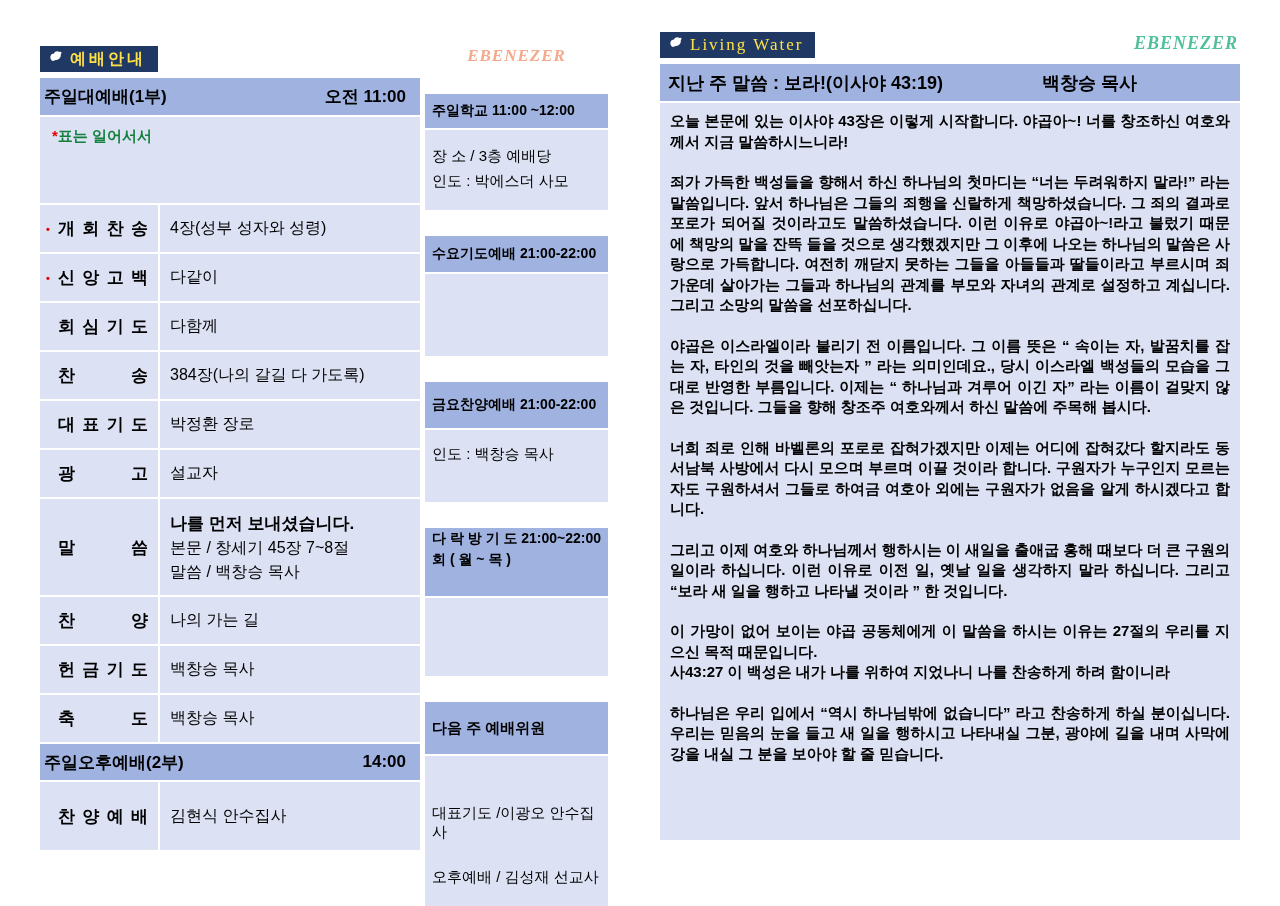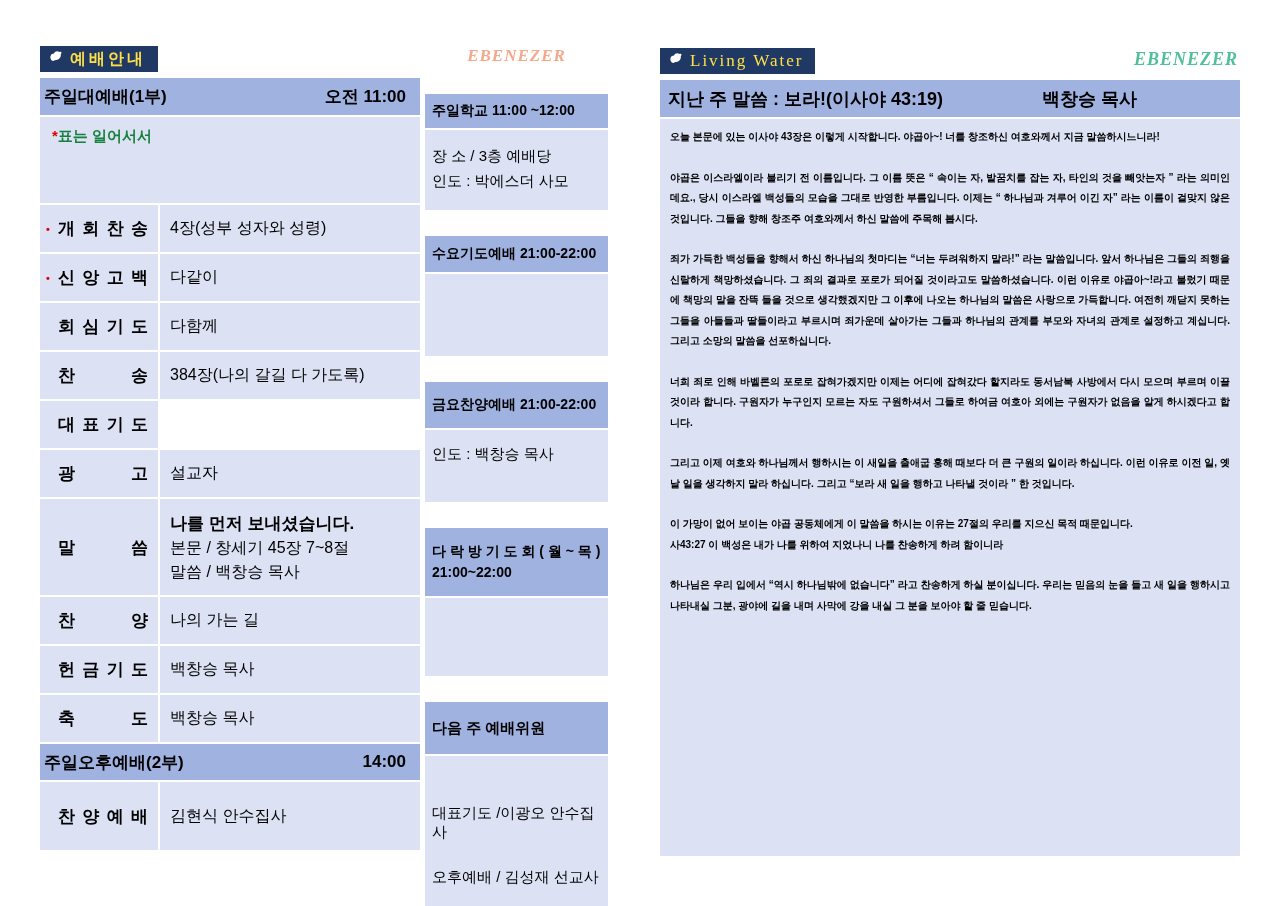--- a/index.html
+++ b/index.html
@@ -55,37 +55,37 @@
   .v-title{font-size:17px;font-weight:bold;}
   .v-line{font-size:16px;}
   
   .col-mid{position:absolute;left:425px;top:46px;width:183px;}
   .masthead-mid{color:#F5A98C;font-size:17px;text-align:center;height:22px;margin-bottom:8px;}
   .m-seg{box-sizing:border-box;margin-bottom:2px;}
   .m-band{
     background:#9FB2E0;font-size:14px;font-weight:bold;display:flex;align-items:center;
     padding:0 7px;box-sizing:border-box;margin-top:26px;
   }
-  .m-band.two{flex-direction:column;align-items:flex-start;justify-content:center;line-height:21px;}
+  .m-band.two{flex-direction:row;align-items:flex-start;justify-content:center;line-height:21px;}
   .m-cell{background:#DCE2F4;font-size:15px;padding:0 7px;box-sizing:border-box;}
   
-  .col-right{position:absolute;left:660px;top:48px;width:580px;}
+  .col-right{position:absolute;left:660px;top:32px;width:580px;}
   .r-head{position:relative;height:26px;}
   .masthead-right{position:absolute;right:2px;top:1px;color:#4FC09A;font-size:18px;}
   .r-band{
     margin-top:6px;background:#9FB2E0;height:37px;display:flex;align-items:center;
     padding:0 8px;box-sizing:border-box;font-size:18px;font-weight:bold;
   }
   .r-band .preacher{margin-left:auto;margin-right:95px;}
   .r-body{
     margin-top:2px;background:#DCE2F4;height:737px;overflow:hidden;
     padding:8px 10px;box-sizing:border-box;
   }
   .r-body p{
-    margin:0 0 20px 0;font-size:10px;font-weight:bold;line-height:20.5px;
+    margin:0 0 20px 0;font-size:15px;font-weight:bold;line-height:20.5px;
     text-align:justify;white-space:pre-line;
   }
   .r-body p:last-child{margin-bottom:0;}
 </style>
 </head>
 <body>
 
 <div id="page">
 
   <div class="col-left">
@@ -135,20 +135,21 @@
         <div class="lt-label">
           <span class="jl">찬 송</span>
         </div>
         <div class="lt-value">384장(나의 갈길 다 가도록)</div>
       </div>
 
       <div class="lt-row">
         <div class="lt-label">
           <span class="jl">대 표 기 도</span>
         </div>
+        <div class="lt-value">박정환 장로</div>
       </div>
 
       <div class="lt-row">
         <div class="lt-label">
           <span class="jl">광 고</span>
         </div>
         <div class="lt-value">설교자</div>
       </div>
 
       <div class="lt-row tall">
@@ -243,22 +244,22 @@
       <span class="masthead masthead-right">EBENEZER</span>
     </div>
 
     <div class="r-band">
       <span>지난 주 말씀 : 보라!(이사야 43:19)</span>
       <span class="preacher">백창승 목사</span>
     </div>
 
     <div class="r-body">
       <p>오늘 본문에 있는 이사야 43장은 이렇게 시작합니다. 야곱아~! 너를 창조하신 여호와께서 지금 말씀하시느니라!</p>
+      <p>죄가 가득한 백성들을 향해서 하신 하나님의 첫마디는 “너는 두려워하지 말라!” 라는 말씀입니다. 앞서 하나님은 그들의 죄행을 신랄하게 책망하셨습니다. 그 죄의 결과로 포로가 되어질 것이라고도 말씀하셨습니다. 이런 이유로 야곱아~!라고 불렀기 때문에 책망의 말을 잔뜩 들을 것으로 생각했겠지만 그 이후에 나오는 하나님의 말씀은 사랑으로 가득합니다. 여전히 깨닫지 못하는 그들을 아들들과 딸들이라고 부르시며 죄가운데 살아가는 그들과 하나님의 관계를 부모와 자녀의 관계로 설정하고 계십니다. 그리고 소망의 말씀을 선포하십니다.</p>
       <p>야곱은 이스라엘이라 불리기 전 이름입니다. 그 이름 뜻은 “ 속이는 자, 발꿈치를 잡는 자, 타인의 것을 빼앗는자 ” 라는 의미인데요., 당시 이스라엘 백성들의 모습을 그대로 반영한 부름입니다. 이제는 “ 하나님과 겨루어 이긴 자” 라는 이름이 걸맞지 않은 것입니다. 그들을 향해 창조주 여호와께서 하신 말씀에 주목해 봅시다.</p>
-      <p>죄가 가득한 백성들을 향해서 하신 하나님의 첫마디는 “너는 두려워하지 말라!” 라는 말씀입니다. 앞서 하나님은 그들의 죄행을 신랄하게 책망하셨습니다. 그 죄의 결과로 포로가 되어질 것이라고도 말씀하셨습니다. 이런 이유로 야곱아~!라고 불렀기 때문에 책망의 말을 잔뜩 들을 것으로 생각했겠지만 그 이후에 나오는 하나님의 말씀은 사랑으로 가득합니다. 여전히 깨닫지 못하는 그들을 아들들과 딸들이라고 부르시며 죄가운데 살아가는 그들과 하나님의 관계를 부모와 자녀의 관계로 설정하고 계십니다. 그리고 소망의 말씀을 선포하십니다.</p>
       <p>너희 죄로 인해 바벨론의 포로로 잡혀가겠지만 이제는 어디에 잡혀갔다 할지라도 동서남북 사방에서 다시 모으며 부르며 이끌 것이라 합니다. 구원자가 누구인지 모르는 자도 구원하셔서 그들로 하여금 여호아 외에는 구원자가 없음을 알게 하시겠다고 합니다.</p>
       <p>그리고 이제 여호와 하나님께서 행하시는 이 새일을 출애굽 홍해 때보다 더 큰 구원의 일이라 하십니다. 이런 이유로 이전 일, 옛날 일을 생각하지 말라 하십니다. 그리고 “보라 새 일을 행하고 나타낼 것이라 ” 한 것입니다.</p>
       <p>이 가망이 없어 보이는 야곱 공동체에게 이 말씀을 하시는 이유는 27절의 우리를 지으신 목적 때문입니다.
 사43:27 이 백성은 내가 나를 위하여 지었나니 나를 찬송하게 하려 함이니라</p>
       <p>하나님은 우리 입에서 “역시 하나님밖에 없습니다” 라고 찬송하게 하실 분이십니다. 우리는 믿음의 눈을 들고 새 일을 행하시고 나타내실 그분, 광야에 길을 내며 사막에 강을 내실 그 분을 보아야 할 줄 믿습니다.</p>
     </div>
   </div>
 
 </div>
 

